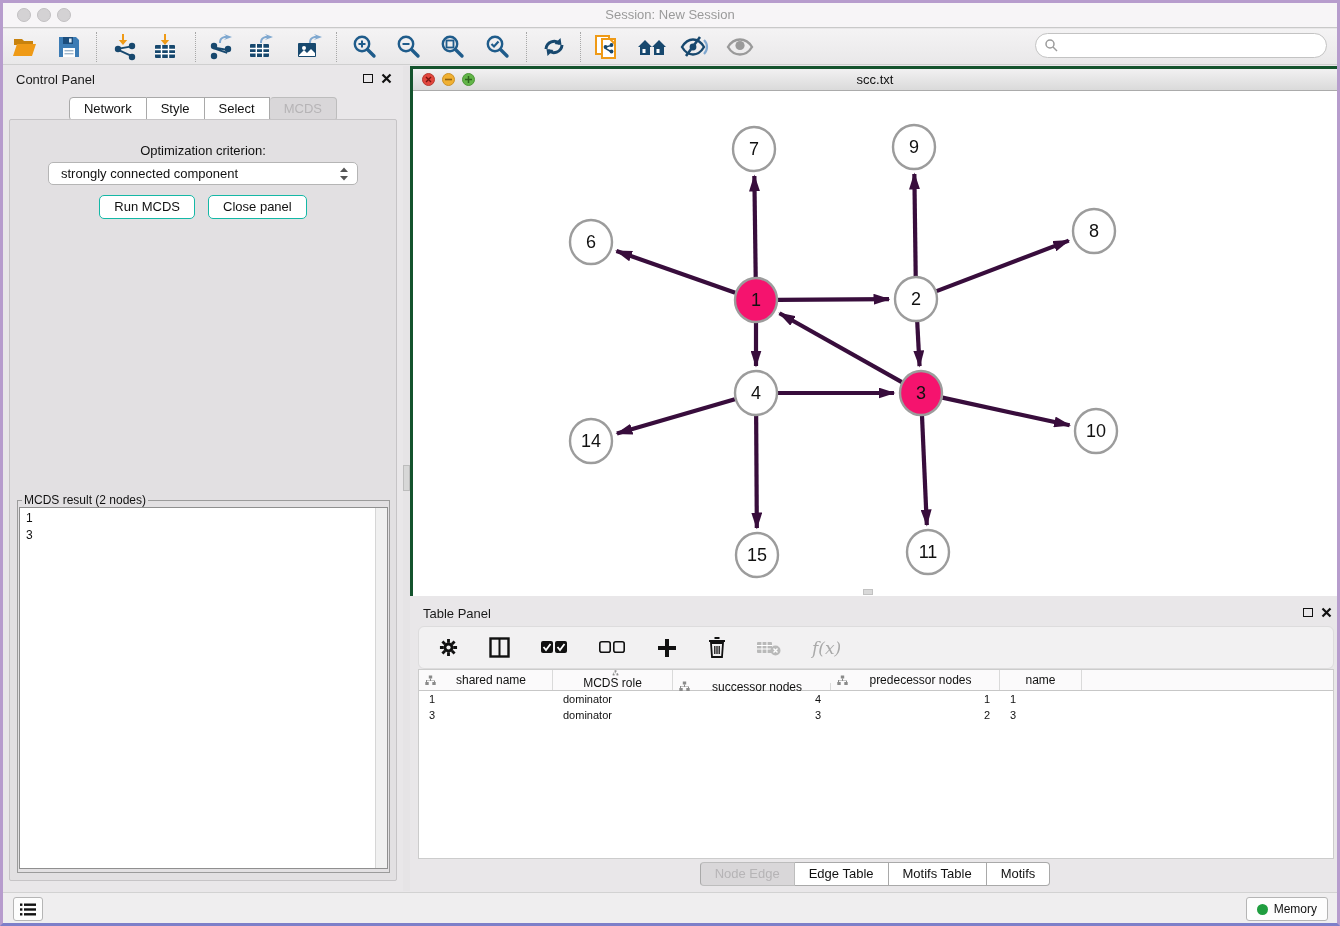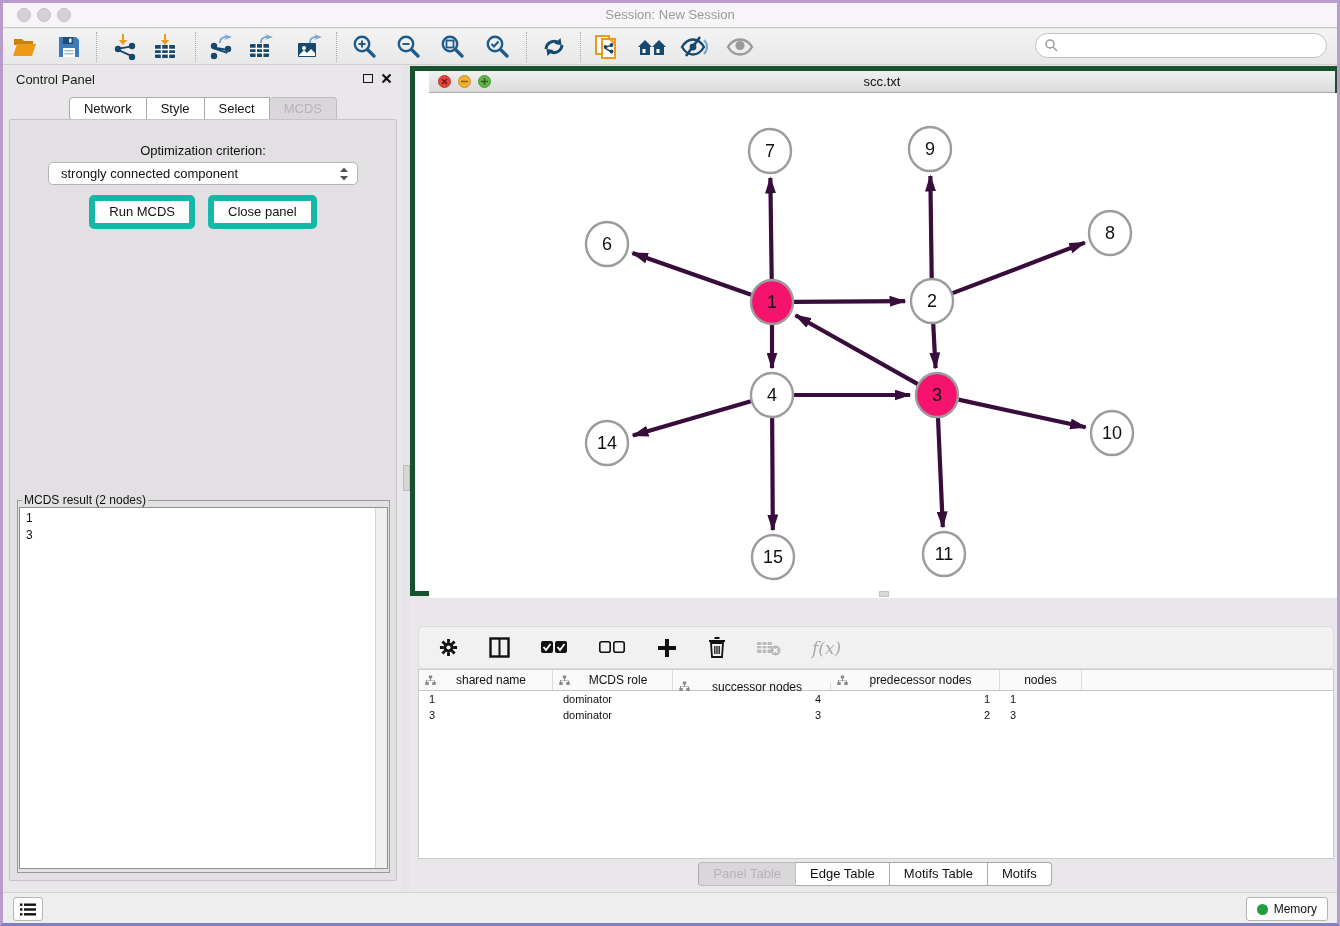--- a/index.html
+++ b/index.html
@@ -40,36 +40,36 @@
   .cp-tabs .tab.active, .tp-tabs .tab.active {
     background:#d9d7d9; color:#b6b4b6; border-color:#bdbdbd; border-radius:4px; }
   .cp-body { position:absolute; left:6px; top:53px; width:388px; height:762px;
     background:#e2e0e2; border:1px solid #c6c4c6; border-radius:2px; }
   .opt-label { text-align:center; margin-top:23px; font-size:13px; color:#111; }
   .combo { position:absolute; left:38px; top:42px; width:310px; height:23px; background:#fff;
     border:1px solid #b5b5b5; border-radius:5px; font-size:13px; color:#111;
     display:flex; align-items:center; padding:0 8px 0 12px; }
   .combo .cv { flex:1; }
   .btnrow { position:absolute; top:75px; width:100%; display:flex; justify-content:center; gap:13px; }
-  .pushbtn { background:#fff; border:6px solid #14b8a6; border-radius:5px; font-size:13px;
+  .pushbtn { background:#fff; border:1px solid #14b8a6; border-radius:5px; font-size:13px;
     color:#111; padding:3px 14px 4px; font-family:inherit; }
   .mcds-field { position:absolute; left:7px; top:373px; width:373px; height:380px;
     border:1px solid #9b9b9b; background:#e2e0e2; padding:0 1px 2px; }
   .mcds-field legend { font-size:12px; color:#111; padding:0 2px; margin-left:3px; }
   .mcds-scroll { width:100%; height:362px; background:#fff; border:1px solid #8f8f8f; position:relative; }
   .mcds-text { white-space:pre; font-size:12px; line-height:17px; padding:2px 6px; color:#111; }
   .mcds-sb { position:absolute; right:0; top:0; width:12px; height:100%;
     background:#f0f0f0; border-left:1px solid #d6d6d6; }
   
   .vsplit { position:absolute; left:400px; top:63px; width:7px; height:825px; background:#e6e4e6; }
   .vsplit .grip { position:absolute; left:0px; top:399px; width:7px; height:26px;
     background:#d7d7d7; border:1px solid #bdbdbd; }
   
   .netwin { position:absolute; left:407px; top:63px; width:930px; height:530px;
-    border:5px solid #14532d; background:#fff;padding-left:14px; }
+    border:3px solid #14532d; background:#fff; }
   .net-title { height:22px; background:linear-gradient(#f2f1f2,#dadada);
     border-bottom:1px solid #ababab; position:relative; }
   .net-title .nt-text { position:absolute; width:100%; text-align:center; top:3px;
     font-size:13px; color:#111; }
   .light { position:absolute; top:4px; width:13px; height:13px; border-radius:50%;
     display:flex; align-items:center; justify-content:center; }
   .net-canvas { position:relative; width:928px; height:505px; background:#fff; }
   .net-grip { position:absolute; left:450px; bottom:1px; width:10px; height:6px;
     background:#d9d9d9; border:1px solid #c2c2c2; }
   
@@ -393,20 +393,27 @@
         <g>
           <ellipse cx="344" cy="464" rx="21" ry="22" fill="#FFFFFF" stroke="#9C9C9C" stroke-width="2.4"></ellipse>
           <text x="344" y="470" text-anchor="middle" font-size="18" fill="#111" font-family="&quot;Liberation Sans&quot;,&quot;DejaVu Sans&quot;,sans-serif">15</text>
         </g>
       </svg>
     <div class="net-grip"></div>
   </div>
 </div>
 
 <div class="tpanel">
+  <div class="panel-head">
+    <span class="ph-title">Table Panel</span>
+    <span class="ph-float" style="left:893px"></span>
+    <svg class="ph-close" style="left:911px" viewBox="0 0 11 11">
+        <path d="M1.5 1.5L9.5 9.5M9.5 1.5L1.5 9.5" stroke="#111" stroke-width="2.2"></path>
+      </svg>
+  </div>
   <div class="tp-toolbar">
     <svg width="19" height="19" viewBox="0 0 20 20">
         <g fill="#111">
           <circle cx="10" cy="10" r="5.2"></circle>
           <g stroke="#111" stroke-width="3">
             <path d="M10 1v4M10 15v4M1 10h4M15 10h4M3.6 3.6l2.9 2.9M13.5 13.5l2.9 2.9M16.4 3.6l-2.9 2.9M6.5 13.5l-2.9 2.9"></path>
           </g>
           <circle cx="10" cy="10" r="2.2" fill="#f2f1f2"></circle>
         </g>
       </svg>
@@ -450,21 +457,21 @@
           <svg width="11" height="11" viewBox="0 0 11 11">
             <g fill="#8a8a8a">
               <rect x="3.8" y="0.5" width="3.4" height="3"></rect>
               <rect x="0.3" y="7" width="3.4" height="3"></rect>
               <rect x="7.3" y="7" width="3.4" height="3"></rect>
               <path d="M5 3.5h1v2H2v2H1v-2.6h4zM5 5.5h1v0H10v2H9v-1.4H5z"></path>
             </g>
           </svg>
           <span class="th-label">shared name</span>
         </div>
-        <div class="th" style="width: 120px;">
+        <div class="th" style="width: 120px; flex-direction: column;">
           <svg width="11" height="11" viewBox="0 0 11 11">
             <g fill="#8a8a8a">
               <rect x="3.8" y="0.5" width="3.4" height="3"></rect>
               <rect x="0.3" y="7" width="3.4" height="3"></rect>
               <rect x="7.3" y="7" width="3.4" height="3"></rect>
               <path d="M5 3.5h1v2H2v2H1v-2.6h4zM5 5.5h1v0H10v2H9v-1.4H5z"></path>
             </g>
           </svg>
           <span class="th-label">MCDS role</span>
         </div>
@@ -484,42 +491,42 @@
             <g fill="#8a8a8a">
               <rect x="3.8" y="0.5" width="3.4" height="3"></rect>
               <rect x="0.3" y="7" width="3.4" height="3"></rect>
               <rect x="7.3" y="7" width="3.4" height="3"></rect>
               <path d="M5 3.5h1v2H2v2H1v-2.6h4zM5 5.5h1v0H10v2H9v-1.4H5z"></path>
             </g>
           </svg>
           <span class="th-label">predecessor nodes</span>
         </div>
         <div class="th" style="width: 82px;">
-          <span class="th-label">nodes</span>
+          <span class="th-label">name</span>
         </div>
       </div>
     <div>
         <div class="tr">
           <div class="td" style="width: 134px; text-align: left;">1</div>
           <div class="td" style="width: 120px; text-align: left;">dominator</div>
           <div class="td" style="width: 158px; text-align: right;">4</div>
           <div class="td" style="width: 169px; text-align: right;">1</div>
           <div class="td" style="width: 82px; text-align: left;">1</div>
         </div>
         <div class="tr">
           <div class="td" style="width: 134px; text-align: left;">3</div>
           <div class="td" style="width: 120px; text-align: left;">dominator</div>
           <div class="td" style="width: 158px; text-align: right;">3</div>
           <div class="td" style="width: 169px; text-align: right;">2</div>
           <div class="td" style="width: 82px; text-align: left;">3</div>
         </div>
       </div>
   </div>
   <div class="tp-tabs">
-      <div class="tab active">Panel Table</div>
+      <div class="tab active">Node Edge</div>
       <div class="tab">Edge Table</div>
       <div class="tab">Motifs Table</div>
       <div class="tab">Motifs</div>
     </div>
 </div>
 
 <div class="statusbar">
   <div class="sb-btn" style="left:10px;width:30px">
     <svg width="16" height="13" viewBox="0 0 16 13">
         <g fill="#111">

